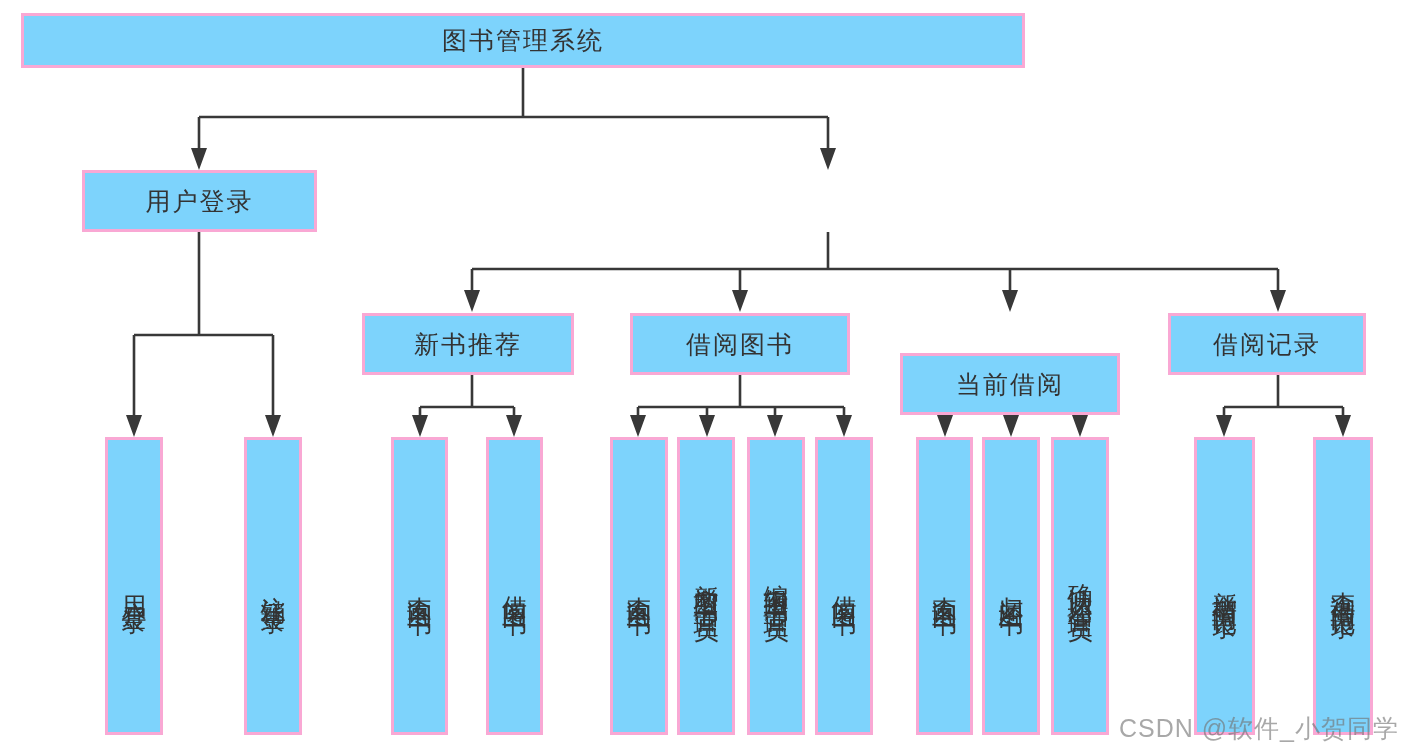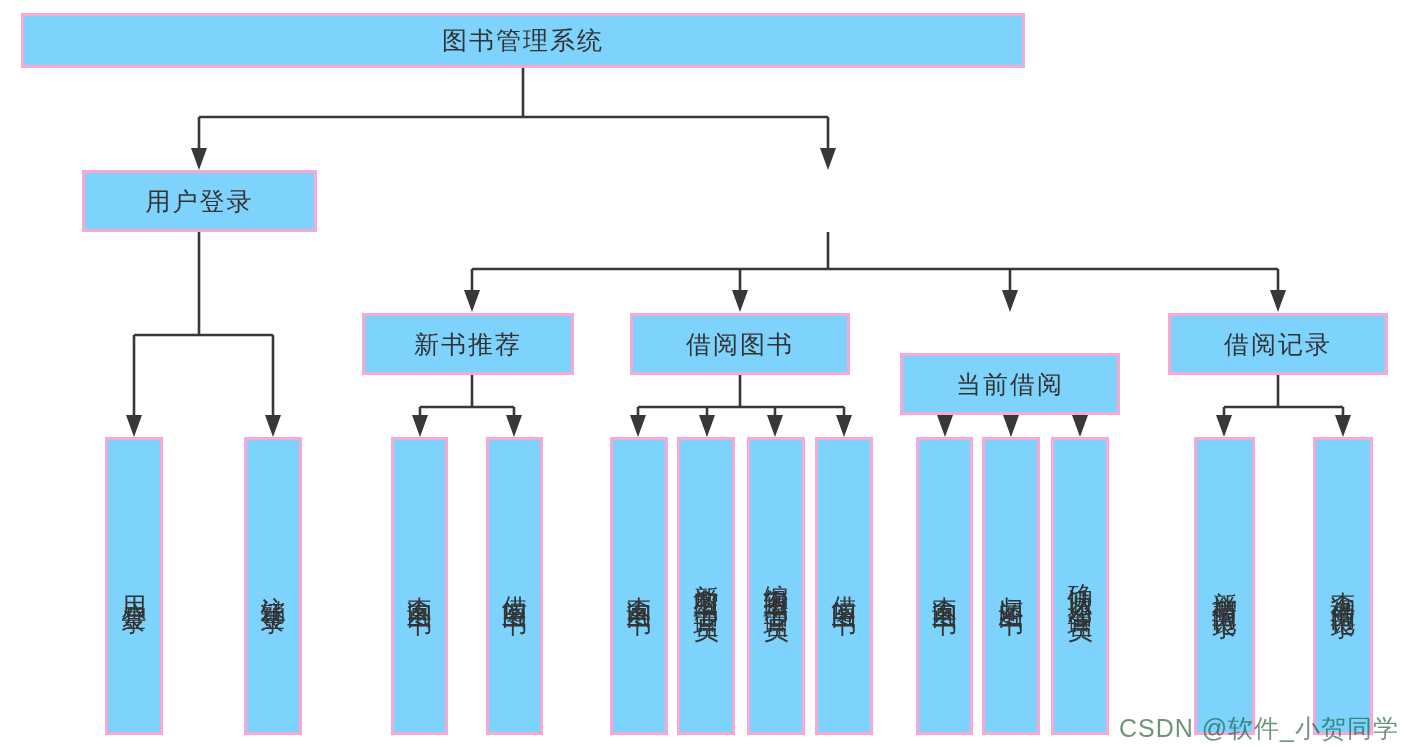--- a/index.html
+++ b/index.html
@@ -43,21 +43,21 @@
     letter-spacing: 5px;
     line-height: 1.15;
     color: #333333;
   }
   .watermark {
     position: absolute;
     right: 6px;
     bottom: 2px;
     font-size: 25px;
     letter-spacing: 1px;
-    color: #14532d;
+    color: #737373;
     opacity: 0.62;
     z-index: 6;
     white-space: nowrap;
   }
 </style>
 </head>
 <body>
 
 <div class="stage">
 
@@ -105,21 +105,21 @@
 
   <div class="node" style="left:362px; top:313px; width:212px; height:62px;">
     <span class="h-label">新书推荐</span>
   </div>
   <div class="node" style="left:630px; top:313px; width:220px; height:62px;">
     <span class="h-label">借阅图书</span>
   </div>
   <div class="node" style="left:900px; top:313px; width:220px; height:62px;margin-top:40px;">
     <span class="h-label">当前借阅</span>
   </div>
-  <div class="node" style="left:1168px; top:313px; width:220px; height:62px;text-align:right;">
+  <div class="node" style="left:1168px; top:313px; width:198px; height:62px;text-align:right;">
     <span class="h-label">借阅记录</span>
   </div>
 
   <div class="node" style="left:105px; top:437px; width:58px; height:298px;">
     <span class="v-label">用户登录</span>
   </div>
   <div class="node" style="left:244px; top:437px; width:58px; height:298px;">
     <span class="v-label">注销登录</span>
   </div>
 

